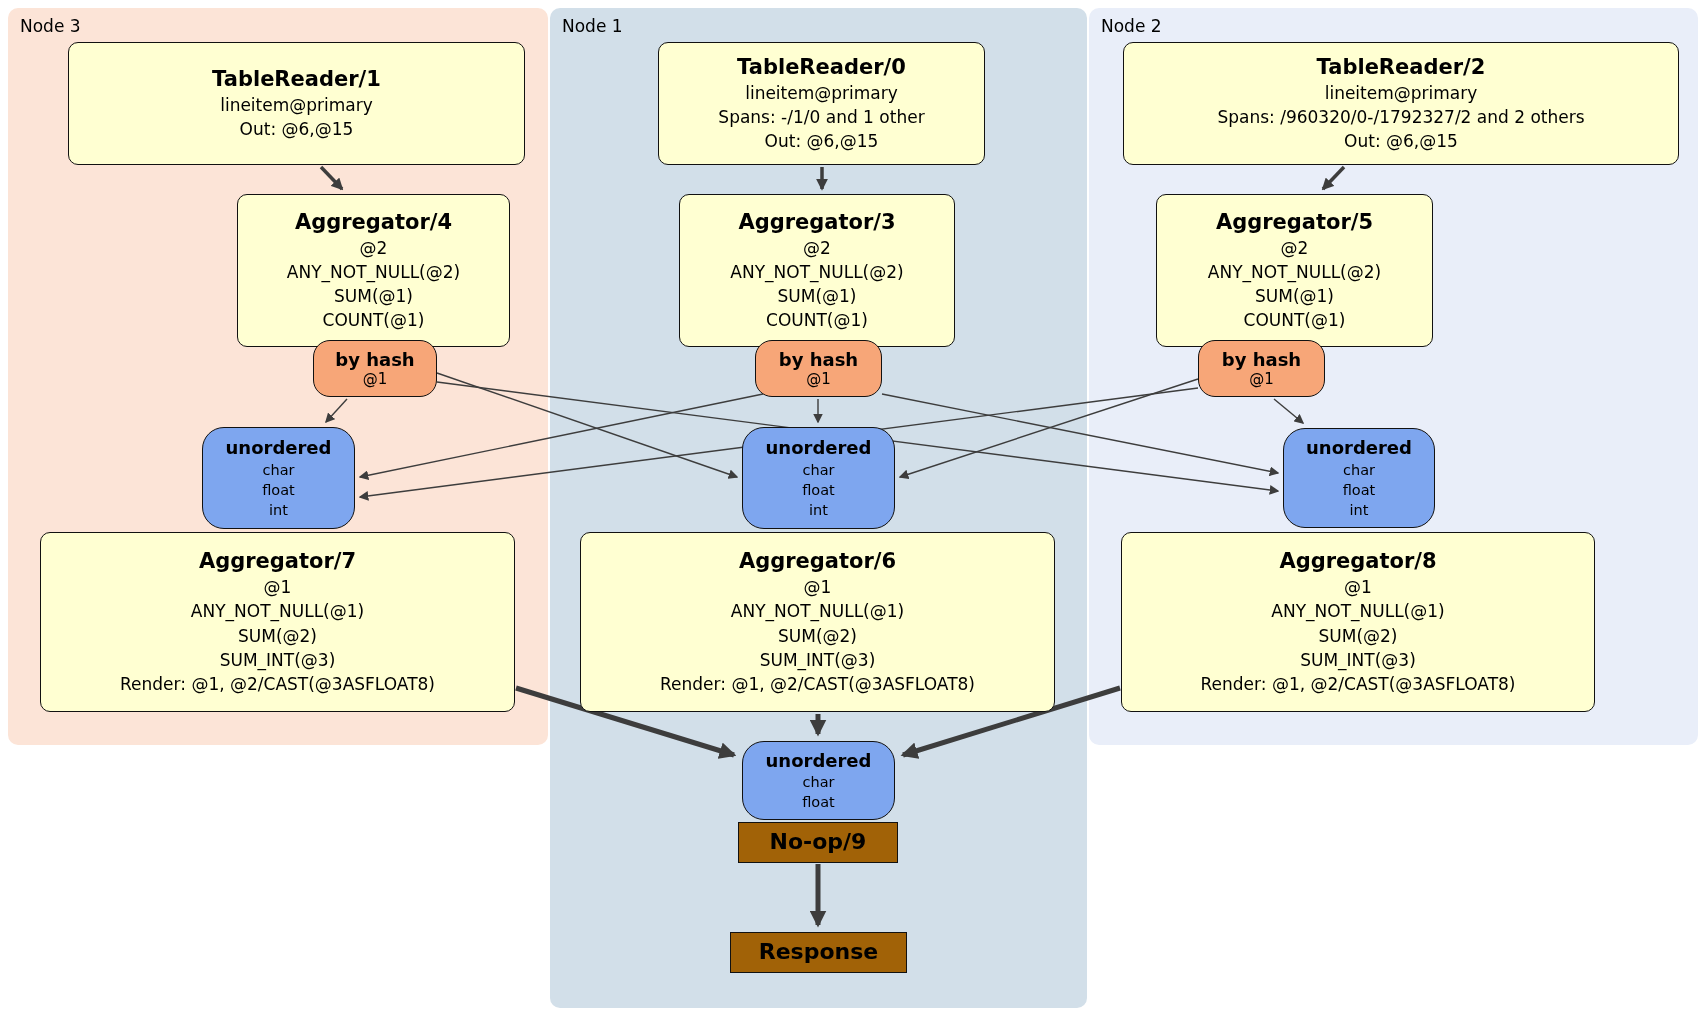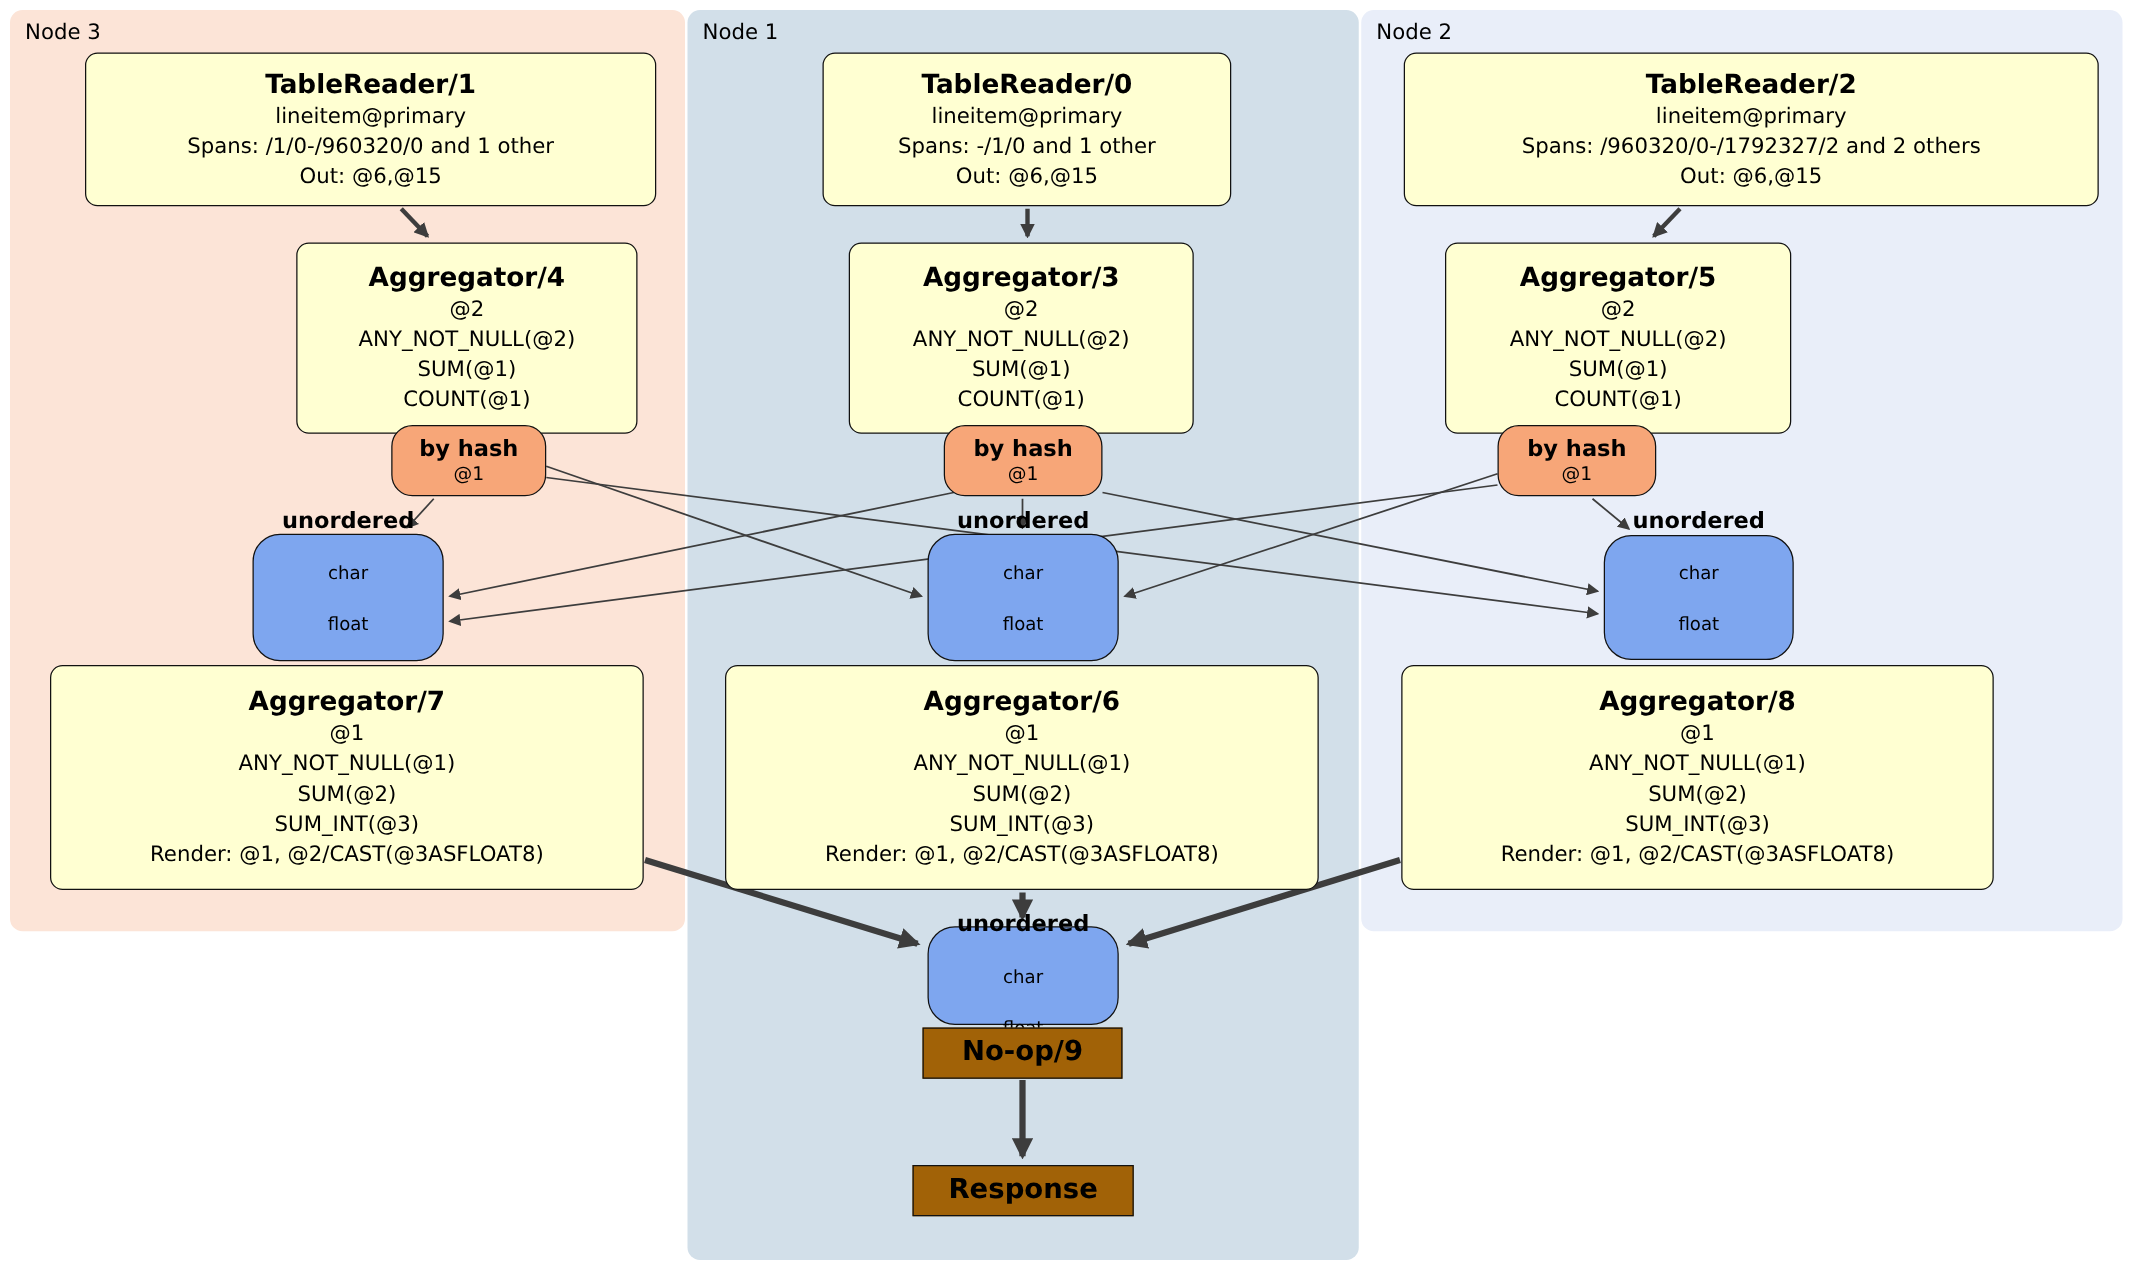--- a/index.html
+++ b/index.html
@@ -18,21 +18,21 @@
     position:absolute;z-index:2;box-sizing:border-box;
     display:flex;flex-direction:column;justify-content:center;align-items:center;
     text-align:center;border:1.6px solid #111;
   }
   .ybox{background:#ffffd2;border-radius:10px;padding:4px 6px;}
   .ybox .title{font-weight:bold;font-size:21px;line-height:1.3;}
   .ybox .line{font-size:17px;line-height:1.42;white-space:nowrap;}
   .router{background:#f7a678;border-radius:17px;padding:2px 4px;}
   .router .rlabel{font-weight:bold;font-size:18px;line-height:1.2;}
   .router .rdetail{font-size:15px;line-height:1.2;}
-  .sync{background:#7ea6ef;border-radius:22px;padding:4px 6px;gap:21px;}
+  .sync{background:#7ea6ef;border-radius:22px;padding:4px 6px;}
   .sync .slabel{font-weight:bold;font-size:18px;line-height:1.3;}
   .sync .sitem{font-size:14.5px;line-height:1.38;text-align:right;}
   .smallbox{background:#a16207;border-radius:0;}
   .smallbox .title{font-weight:bold;font-size:22px;line-height:1.1;}
 
   #tr1{left:68px;top:42px;width:457px;height:123px;}
   #tr0{left:658px;top:42px;width:327px;height:123px;}
   #tr2{left:1123px;top:42px;width:556px;height:123px;}
   #agg4{left:237px;top:194px;width:273px;height:153px;}
   #agg3{left:679px;top:194px;width:276px;height:153px;}
@@ -92,21 +92,20 @@
     <line x1="516" y1="688" x2="734" y2="755"></line>
     <line x1="818" y1="714" x2="818" y2="734"></line>
     <line x1="1120" y1="688" x2="903" y2="755"></line>
     <line x1="818" y1="864" x2="818" y2="925"></line>
   </g>
 </svg>
 
 <div class="ybox" id="tr1">
   <div class="title">TableReader/1</div>
   <div class="line">lineitem@primary</div>
-  <div class="line">Spans: /1/0-/960320/0 and 1 other</div>
   <div class="line">Out: @6,@15</div>
 </div>
 <div class="ybox" id="tr0">
   <div class="title">TableReader/0</div>
   <div class="line">lineitem@primary</div>
   <div class="line">Spans: -/1/0 and 1 other</div>
   <div class="line">Out: @6,@15</div>
 </div>
 <div class="ybox" id="tr2">
   <div class="title">TableReader/2</div>

